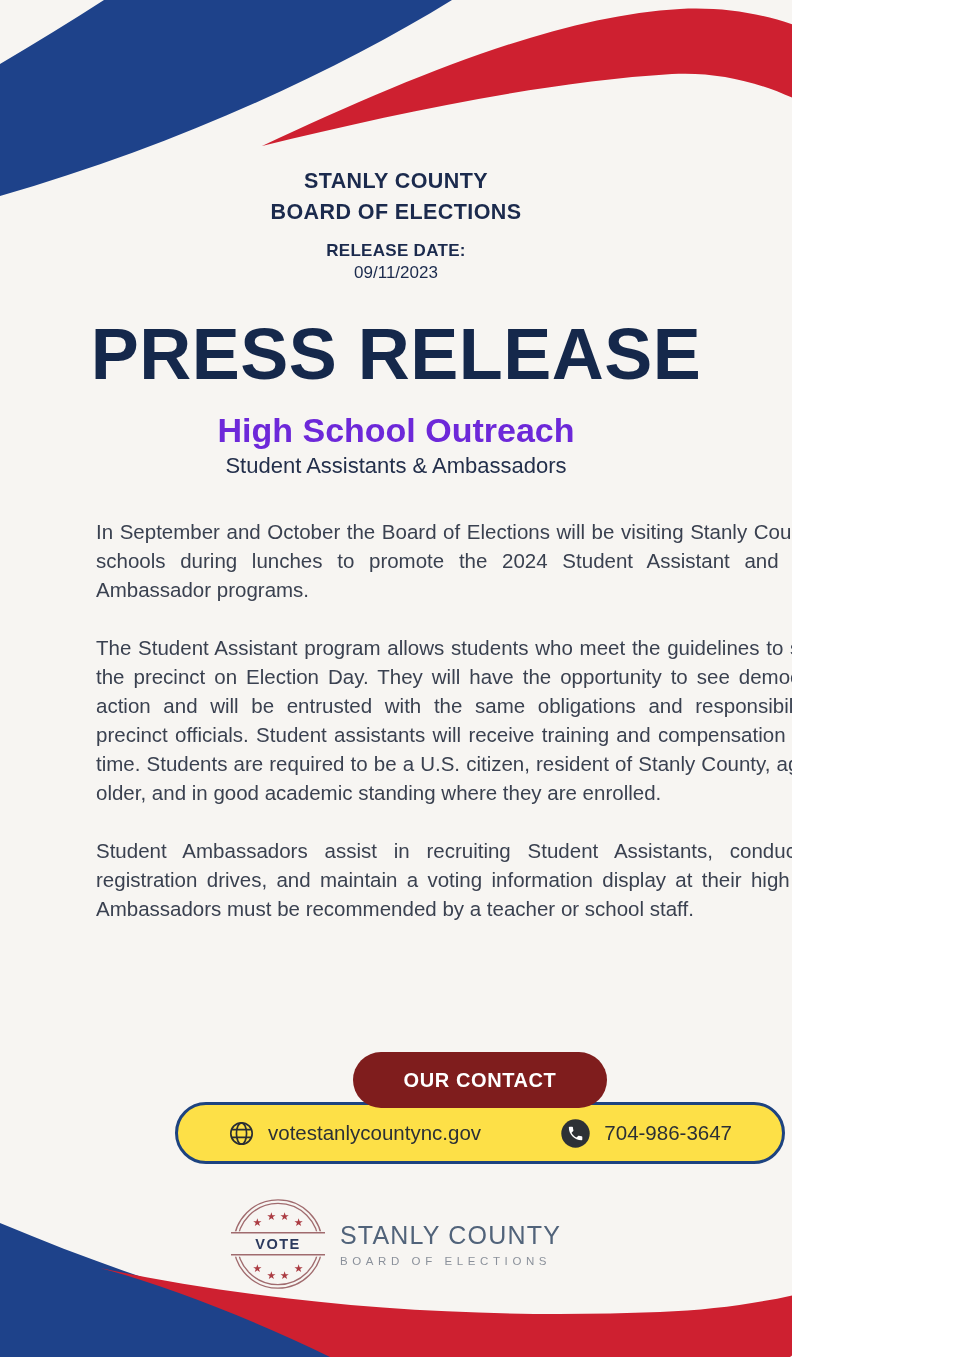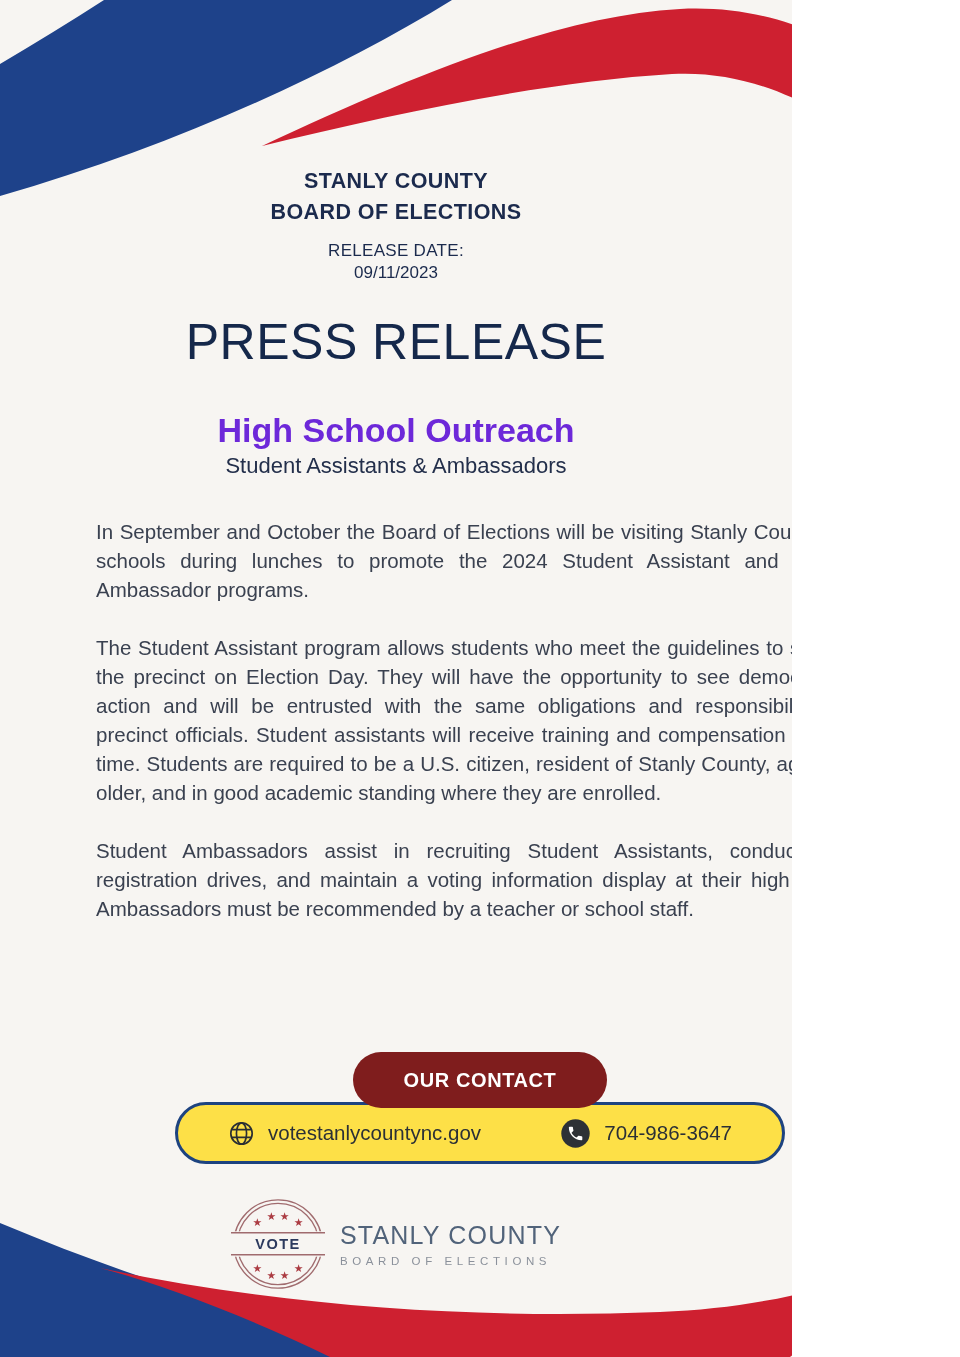--- a/index.html
+++ b/index.html
@@ -10,22 +10,22 @@
     overflow:hidden;
     font-family:"Liberation Sans",sans-serif;
   }
   .deco{position:absolute;left:0;z-index:0;display:block;}
   .deco.top{top:0;}
   .deco.bottom{bottom:0;}
   .centered{position:absolute;left:0;right:0;text-align:center;z-index:1;}
 
   .org-block{top:166px;color:#1b2a4d;font-weight:bold;font-size:21.5px;line-height:31px;letter-spacing:.4px;}
   .release-block{top:240px;color:#1b2a4d;font-size:17px;line-height:22px;}
-  .release-label{font-weight:normal;letter-spacing:.3px;}
-  .title{top:313px;color:#15284b;font-size:50px;font-weight:normal;letter-spacing:.5px;}
+  .release-label{font-weight:bold;letter-spacing:.3px;}
+  .title{top:313px;color:#15284b;font-size:72px;font-weight:bold;letter-spacing:.5px;}
   .subtitle{top:411px;color:#6d28d9;font-size:34px;font-weight:bold;}
   .subsub{top:453px;color:#232f4b;font-size:22px;font-weight:normal;}
 
   .body-block{position:absolute;top:517px;left:96px;width:768px;z-index:1;}
   .body-block p{
     margin:0 0 29px 0;
     font-size:20.5px;line-height:29px;
     color:#3a4150;
     text-align:justify;
   }

